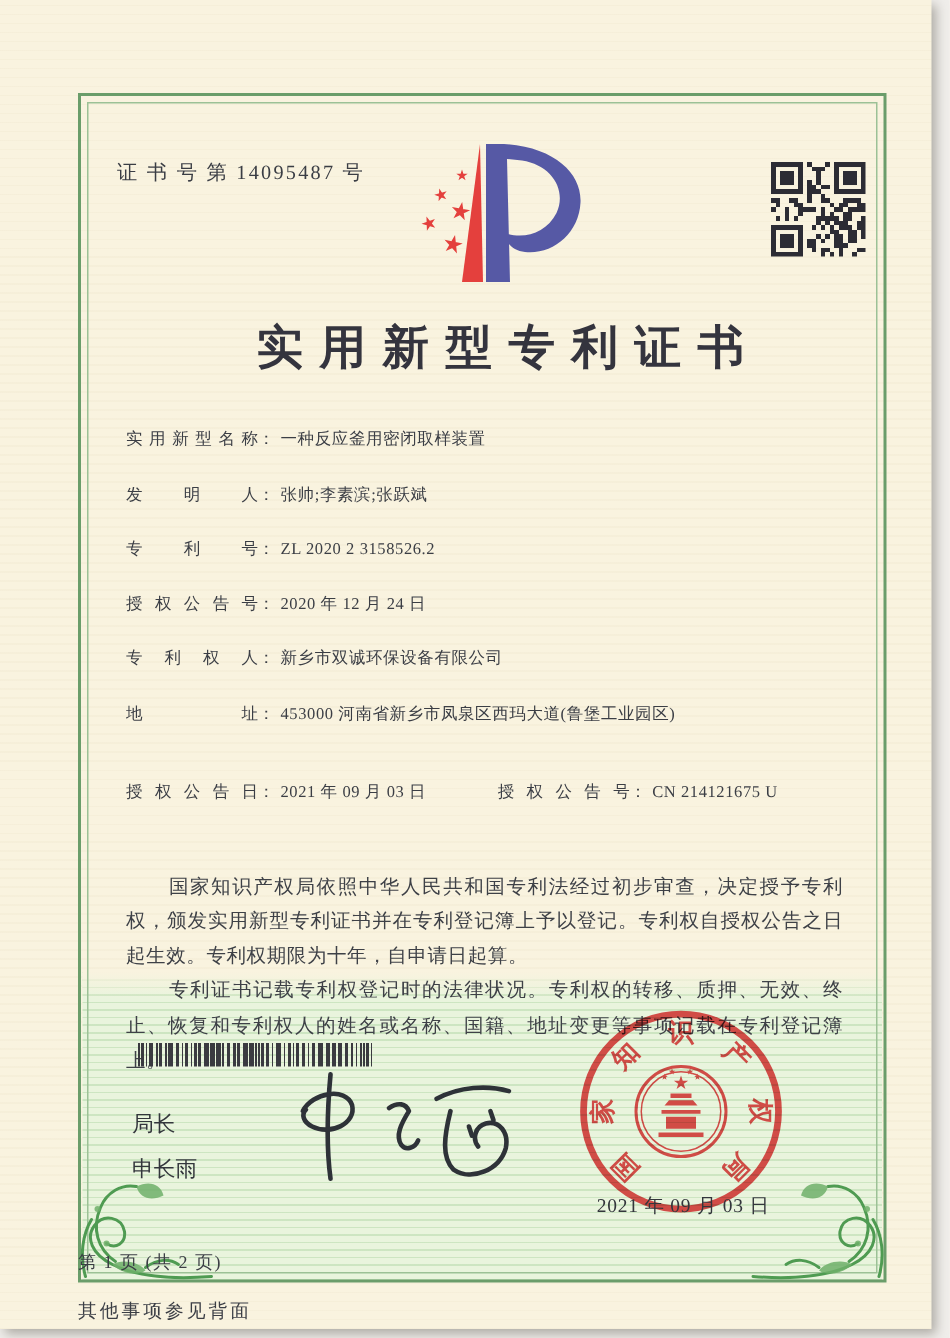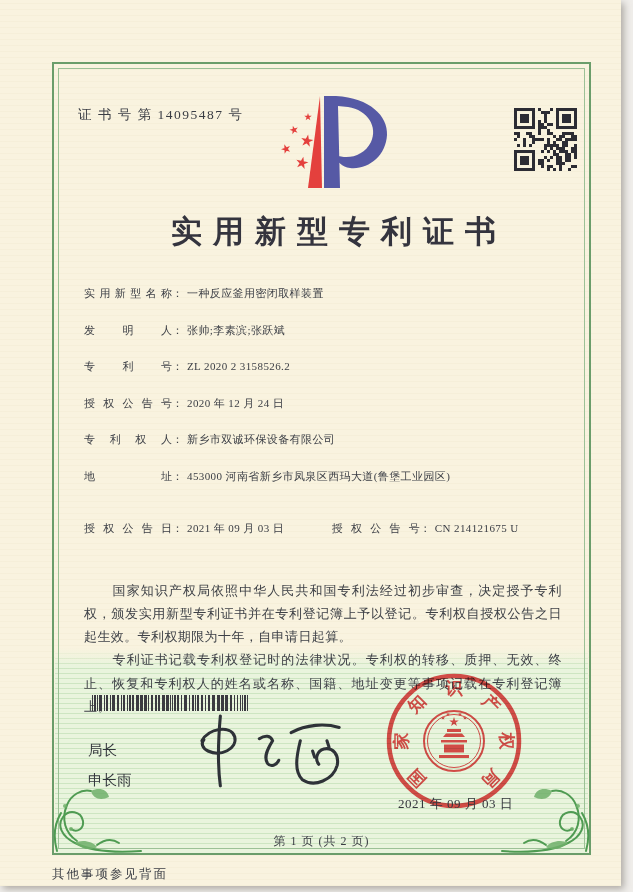--- a/index.html
+++ b/index.html
@@ -38,21 +38,21 @@
   .paras p{margin:0;text-indent:2.2em;}
   .barcode{position:absolute;left:92px;top:695px;}
   .director{position:absolute;left:88px;top:735px;font-size:14.5px;color:#33363c;line-height:30px;}
   .signature{position:absolute;left:185px;top:710px;}
   .seal{position:absolute;left:384px;top:671px;opacity:.9;mix-blend-mode:multiply;}
   .seal-date{position:absolute;left:388px;top:795px;width:135px;text-align:center;
     font-size:13px;color:#33363c;letter-spacing:.5px;}
   .ornament{position:absolute;width:92px;height:74px;}
   .ornament.left{left:51px;top:781px;}
   .ornament.right{left:500px;top:781px;transform:scaleX(-1);}
-  .page-no{position:absolute;left:52px;top:833px;width:539px;text-align:center;
+  .page-no{position:absolute;left:52px;top:833px;width:539px;text-align:left;
     font-size:12px;color:#3b3e45;letter-spacing:1px;}
   .back-note{position:absolute;left:52px;top:866px;width:539px;text-align:left;
     font-size:12.5px;color:#3b3e45;letter-spacing:2px;}
 </style>
 </head>
 <body>
 
 <div class="scan">
   <div class="paper">
 

